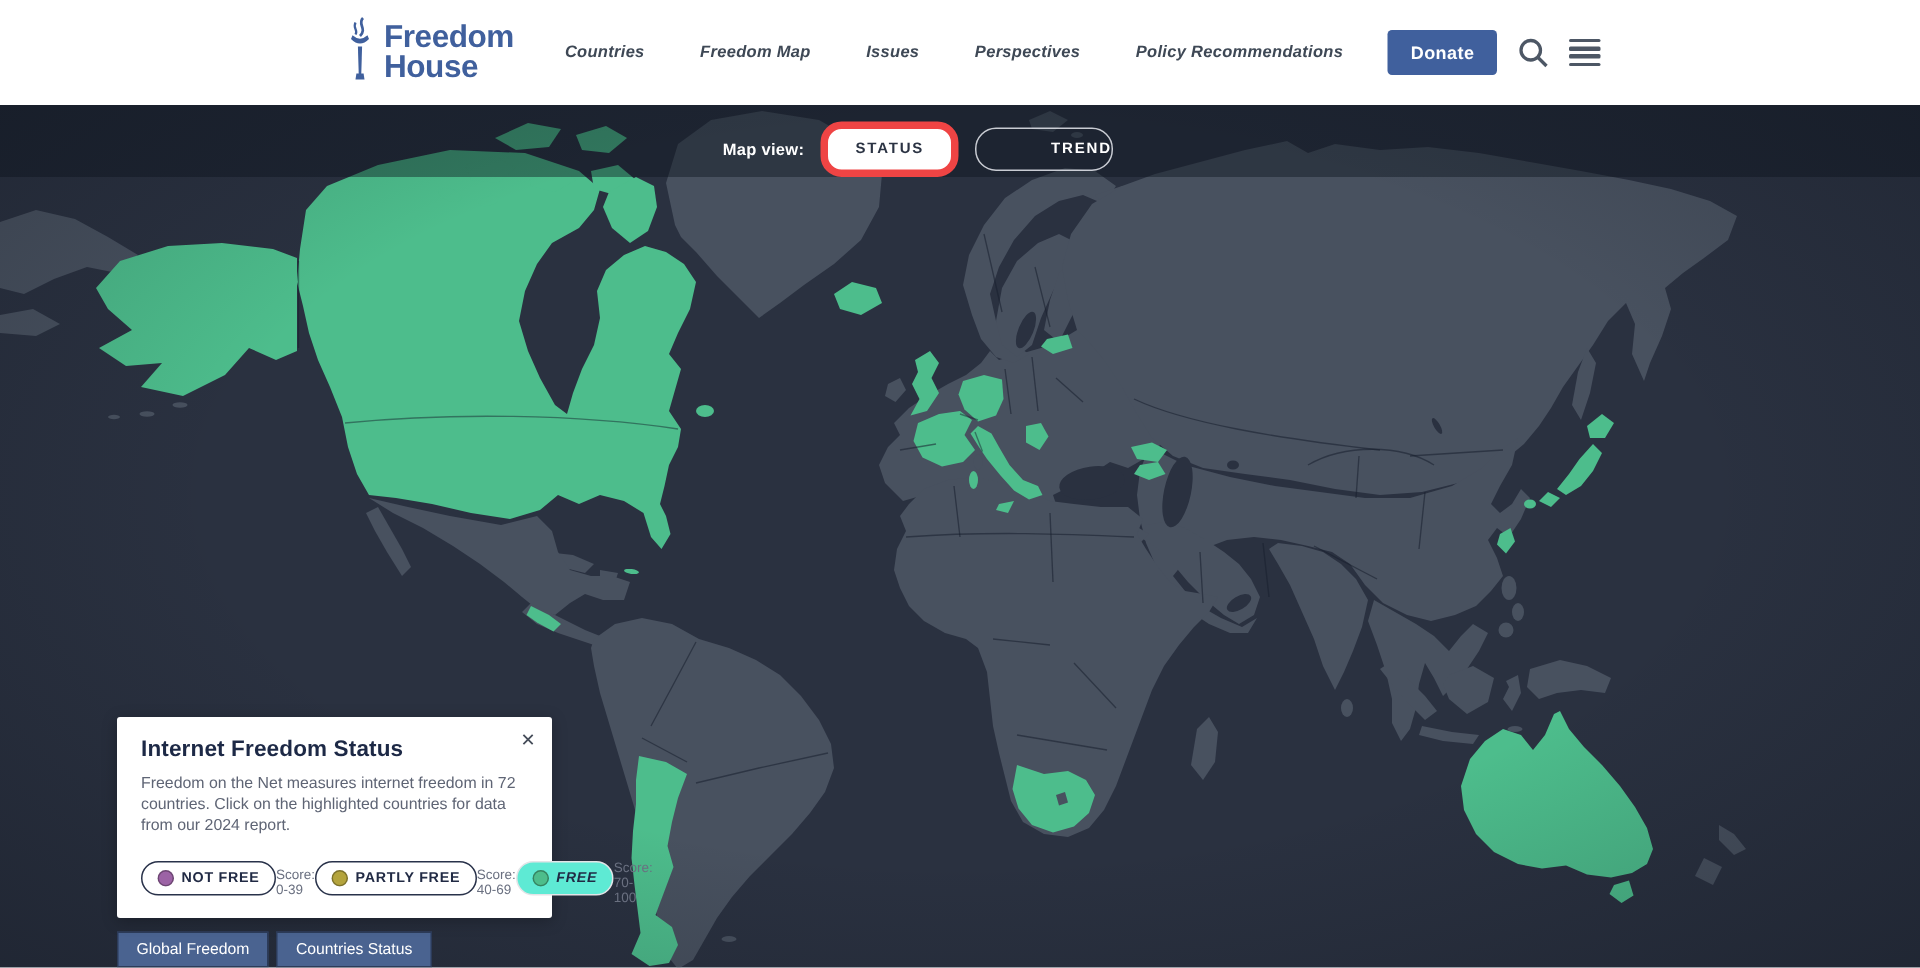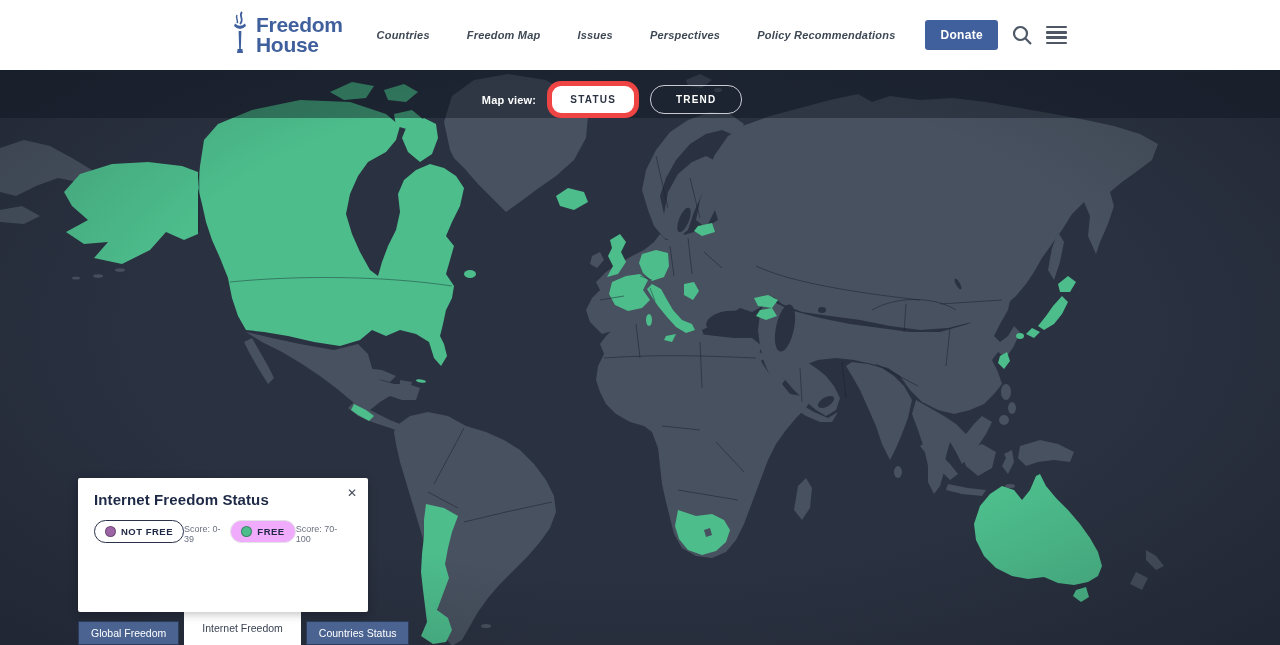--- a/index.html
+++ b/index.html
@@ -37,34 +37,34 @@
   .map-vignette { position:absolute; inset:0; pointer-events:none;
     background:radial-gradient(ellipse at 50% 45%, rgba(0,0,0,0) 55%, rgba(8,12,20,.28) 100%); }
 
   
   .mapview { position:absolute; top:11px; left:0; right:0; display:flex; justify-content:center;
     align-items:center; gap:11px; transform:translateX(-28px); z-index:4; }
   .mapview-label { color:#fff; font-size:11px; font-weight:bold; letter-spacing:.2px; }
   .pill-btn { border-radius:14px; font-size:10px; font-weight:bold; letter-spacing:1.2px;
     padding:8px 0; width:92px; text-align:center; cursor:pointer; }
   .pill-btn.selected { background:#fff; color:#2b3343; border:5px solid #ef4444; }
-  .pill-btn.unselected { background:transparent; color:#fff; border:1px solid rgba(230,233,238,.85); }
+  .pill-btn.unselected { background:transparent; color:#fff; border:1px solid rgba(230,233,238,.85);text-align:right; }
 
   
   .legend-card { position:absolute; left:78px; top:408px; width:290px; height:134px; background:#fff;
     border-radius:2px; box-shadow:0 2px 10px rgba(0,0,0,.25); padding:13px 16px 0; z-index:4; }
   .legend-title { font-size:15px; font-weight:bold; color:var(--card-title); letter-spacing:.1px; }
   .legend-close { position:absolute; top:9px; right:11px; background:none; border:none; font-size:12px;
     color:#454c59; cursor:pointer; line-height:1; }
   .legend-desc { margin-top:7px; font-size:10.6px; line-height:1.33; color:var(--muted-text); }
   .legend-row { display:flex; justify-content:space-between; margin-top:10px; }
   .leg-col { display:flex; align-items:center; }
   .leg-pill { display:flex; align-items:center; gap:5px; border-radius:13px; padding:5px 10px;
     background:#fff; border:1.5px solid #29324a; cursor:pointer; }
-  .leg-pill.selected { background:#f0abfc; border-color:#e3e4e7; }
+  .leg-pill.selected { background:#5eead4; border-color:#e3e4e7;font-style:italic; }
   .leg-dot { width:11px; height:11px; border-radius:50%; border:1px solid rgba(0,0,0,.3); }
   .leg-label { font-size:9.5px; font-weight:bold; color:#212a44; letter-spacing:.5px; white-space:nowrap; }
   .leg-score { margin-top:6px; font-size:9px; color:#6a7080; }
 
   
   .map-tabs { position:absolute; left:78px; top:541px; height:34px; display:flex; align-items:flex-end; gap:5px; z-index:3; }
   .map-tab { font-size:10.5px; padding:0 12px; height:24px; display:flex; align-items:center; cursor:pointer;
     background:var(--tab-inactive); color:#fff; border:1px solid rgba(20,28,44,.55); white-space:nowrap; }
   .map-tab.active { background:#fff; color:#3a4354; height:34px; border:none; padding:0 18px; }
 </style>
@@ -252,36 +252,43 @@
 
   <div class="mapview">
     <span class="mapview-label">Map view:</span>
     <button class="pill-btn selected">STATUS</button>
     <button class="pill-btn unselected">TREND</button>
   </div>
 
   <div class="legend-card">
     <div class="legend-title">Internet Freedom Status</div>
     <button class="legend-close">✕</button>
+    <div class="legend-desc">Freedom on the Net measures internet freedom in 72 countries. Click on the highlighted countries for data from our 2024 report.</div>
     <div class="legend-row">
       <div class="leg-col">
         <div class="leg-pill">
           <span class="leg-dot" style="background-color: rgb(156, 99, 165);"></span>
           <span class="leg-label">NOT FREE</span>
         </div>
         <div class="leg-score">Score: 0-39</div>
       </div>
       <div class="leg-col">
+        <div class="leg-pill">
+          <span class="leg-dot" style="background-color: rgb(180, 164, 61);"></span>
+          <span class="leg-label">PARTLY FREE</span>
+        </div>
+        <div class="leg-score">Score: 40-69</div>
+      </div>
+      <div class="leg-col">
         <div class="leg-pill selected">
           <span class="leg-dot" style="background-color: rgb(77, 189, 140);"></span>
           <span class="leg-label">FREE</span>
         </div>
         <div class="leg-score">Score: 70-100</div>
       </div>
     </div>
   </div>
 
   <div class="map-tabs">
     <div class="map-tab">Global Freedom</div>
-    <div class="map-tab active">Internet Freedom</div>
     <div class="map-tab">Countries Status</div>
   </div>
 </div>
 
 </body></html>

